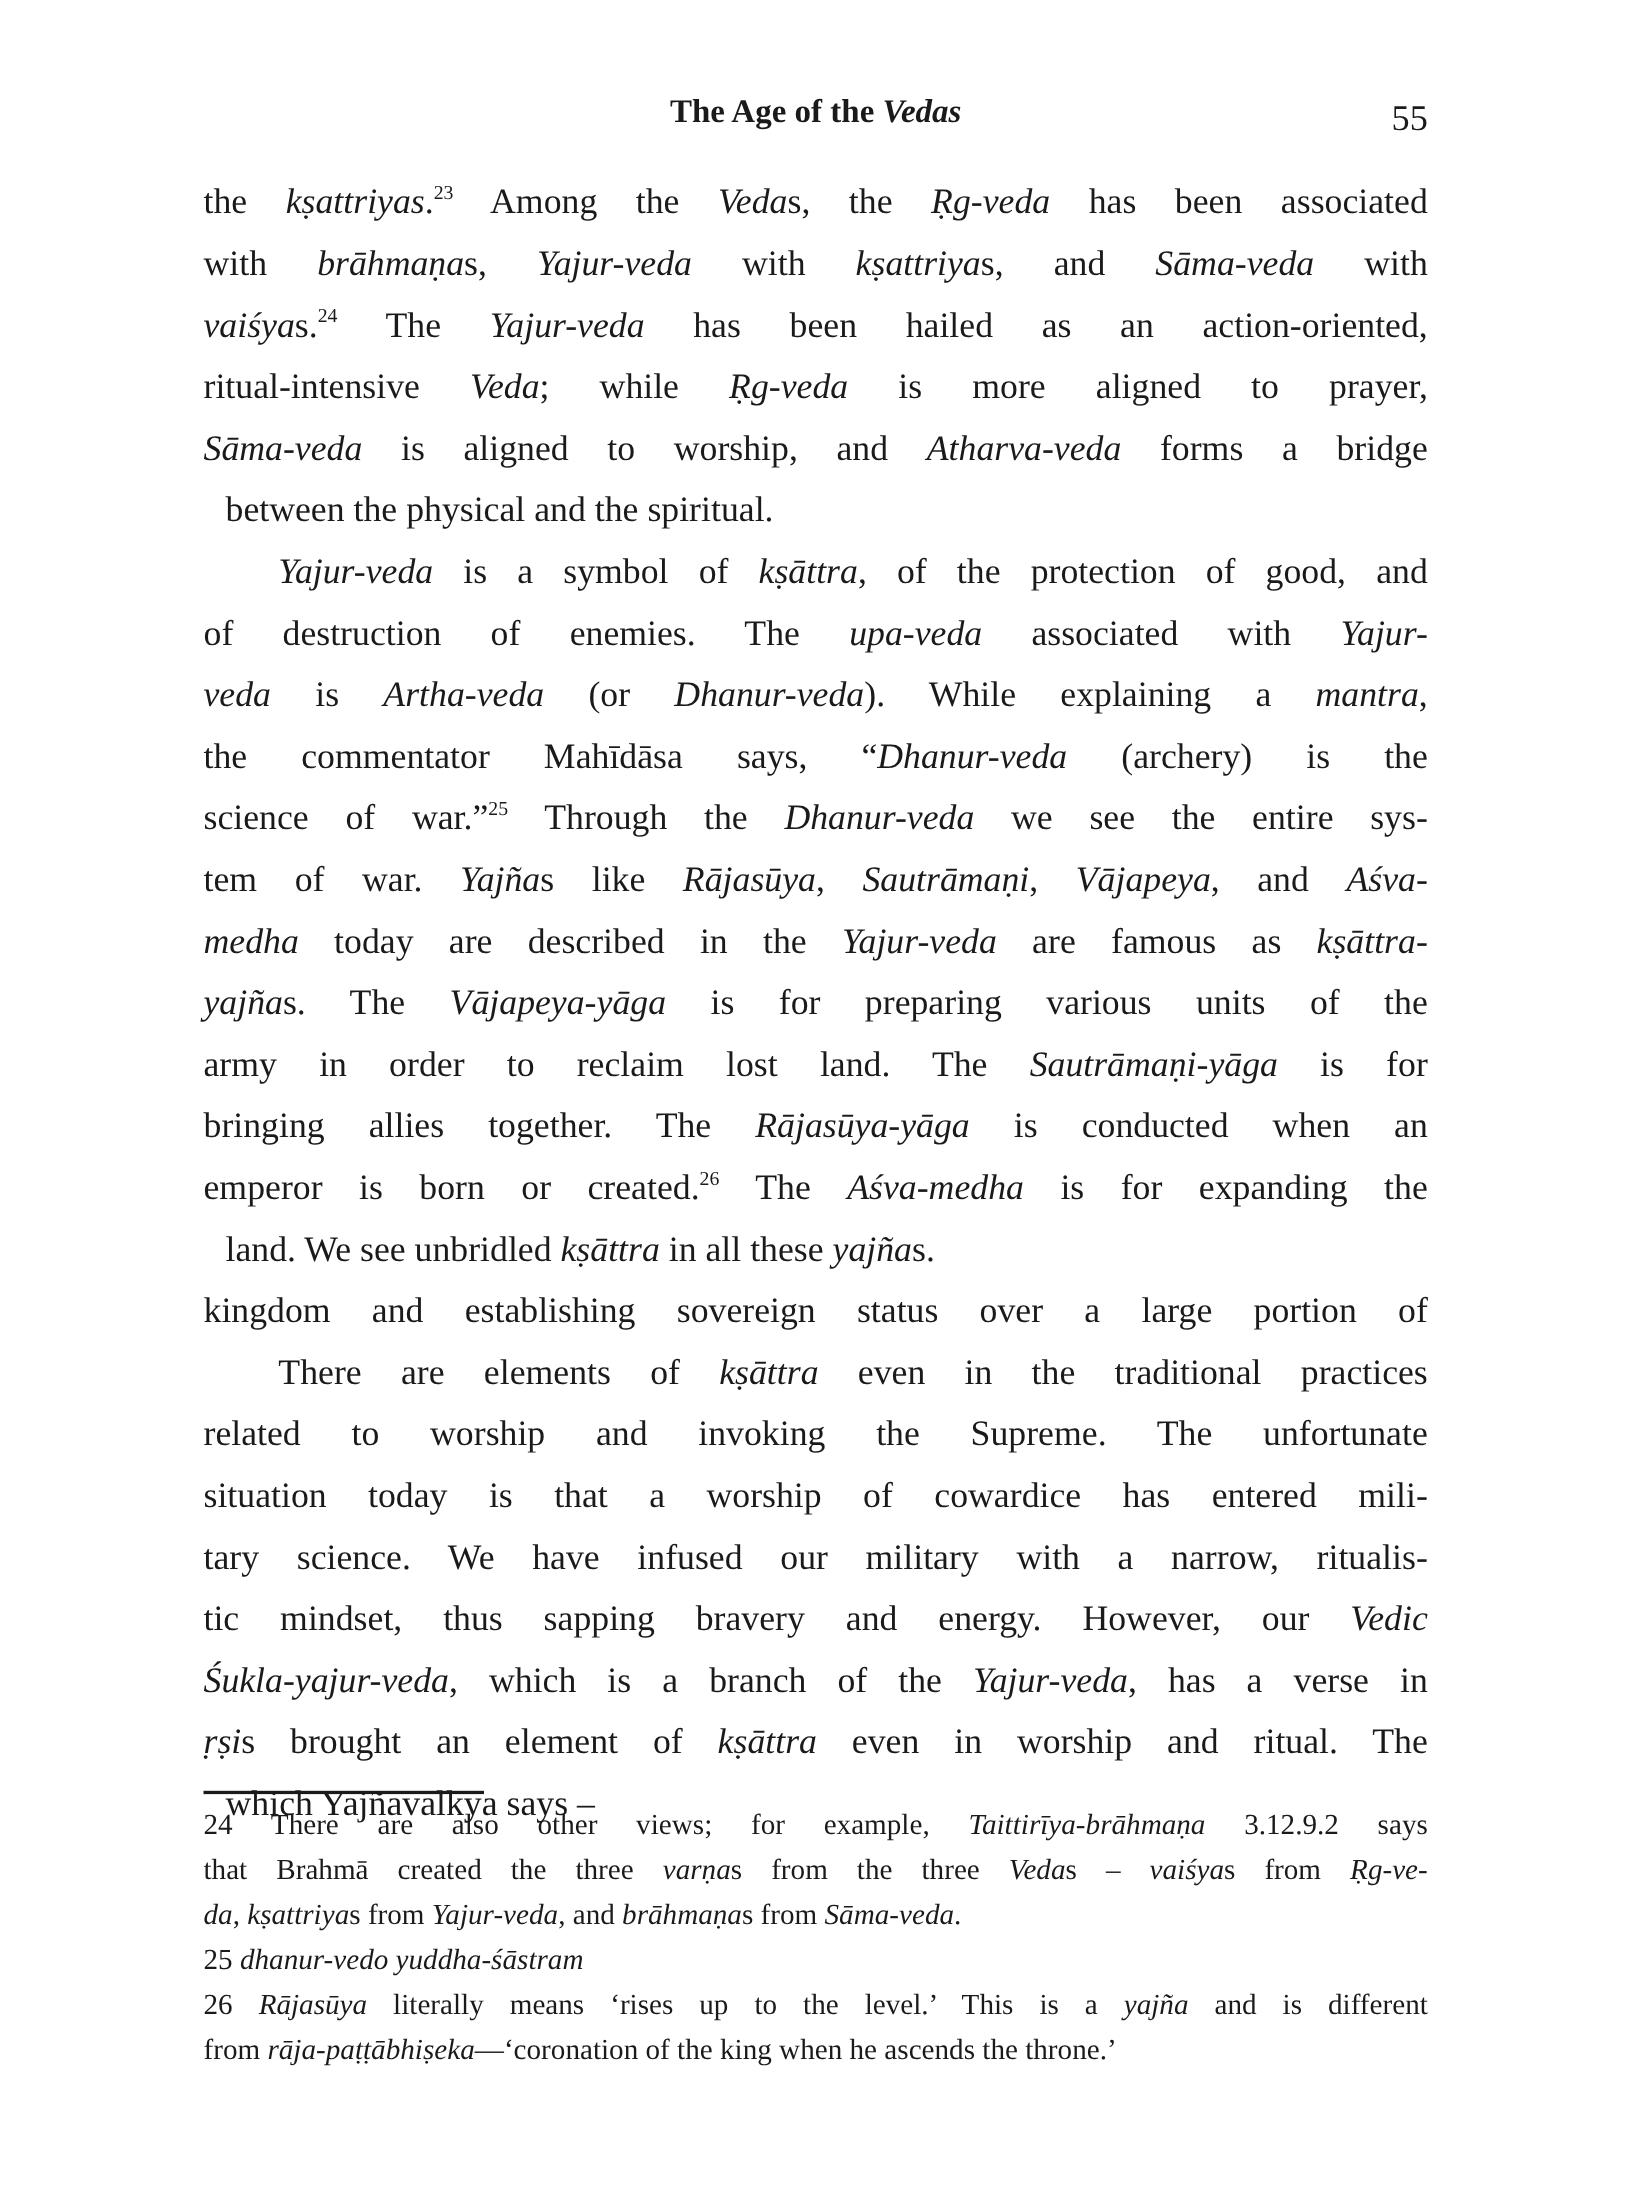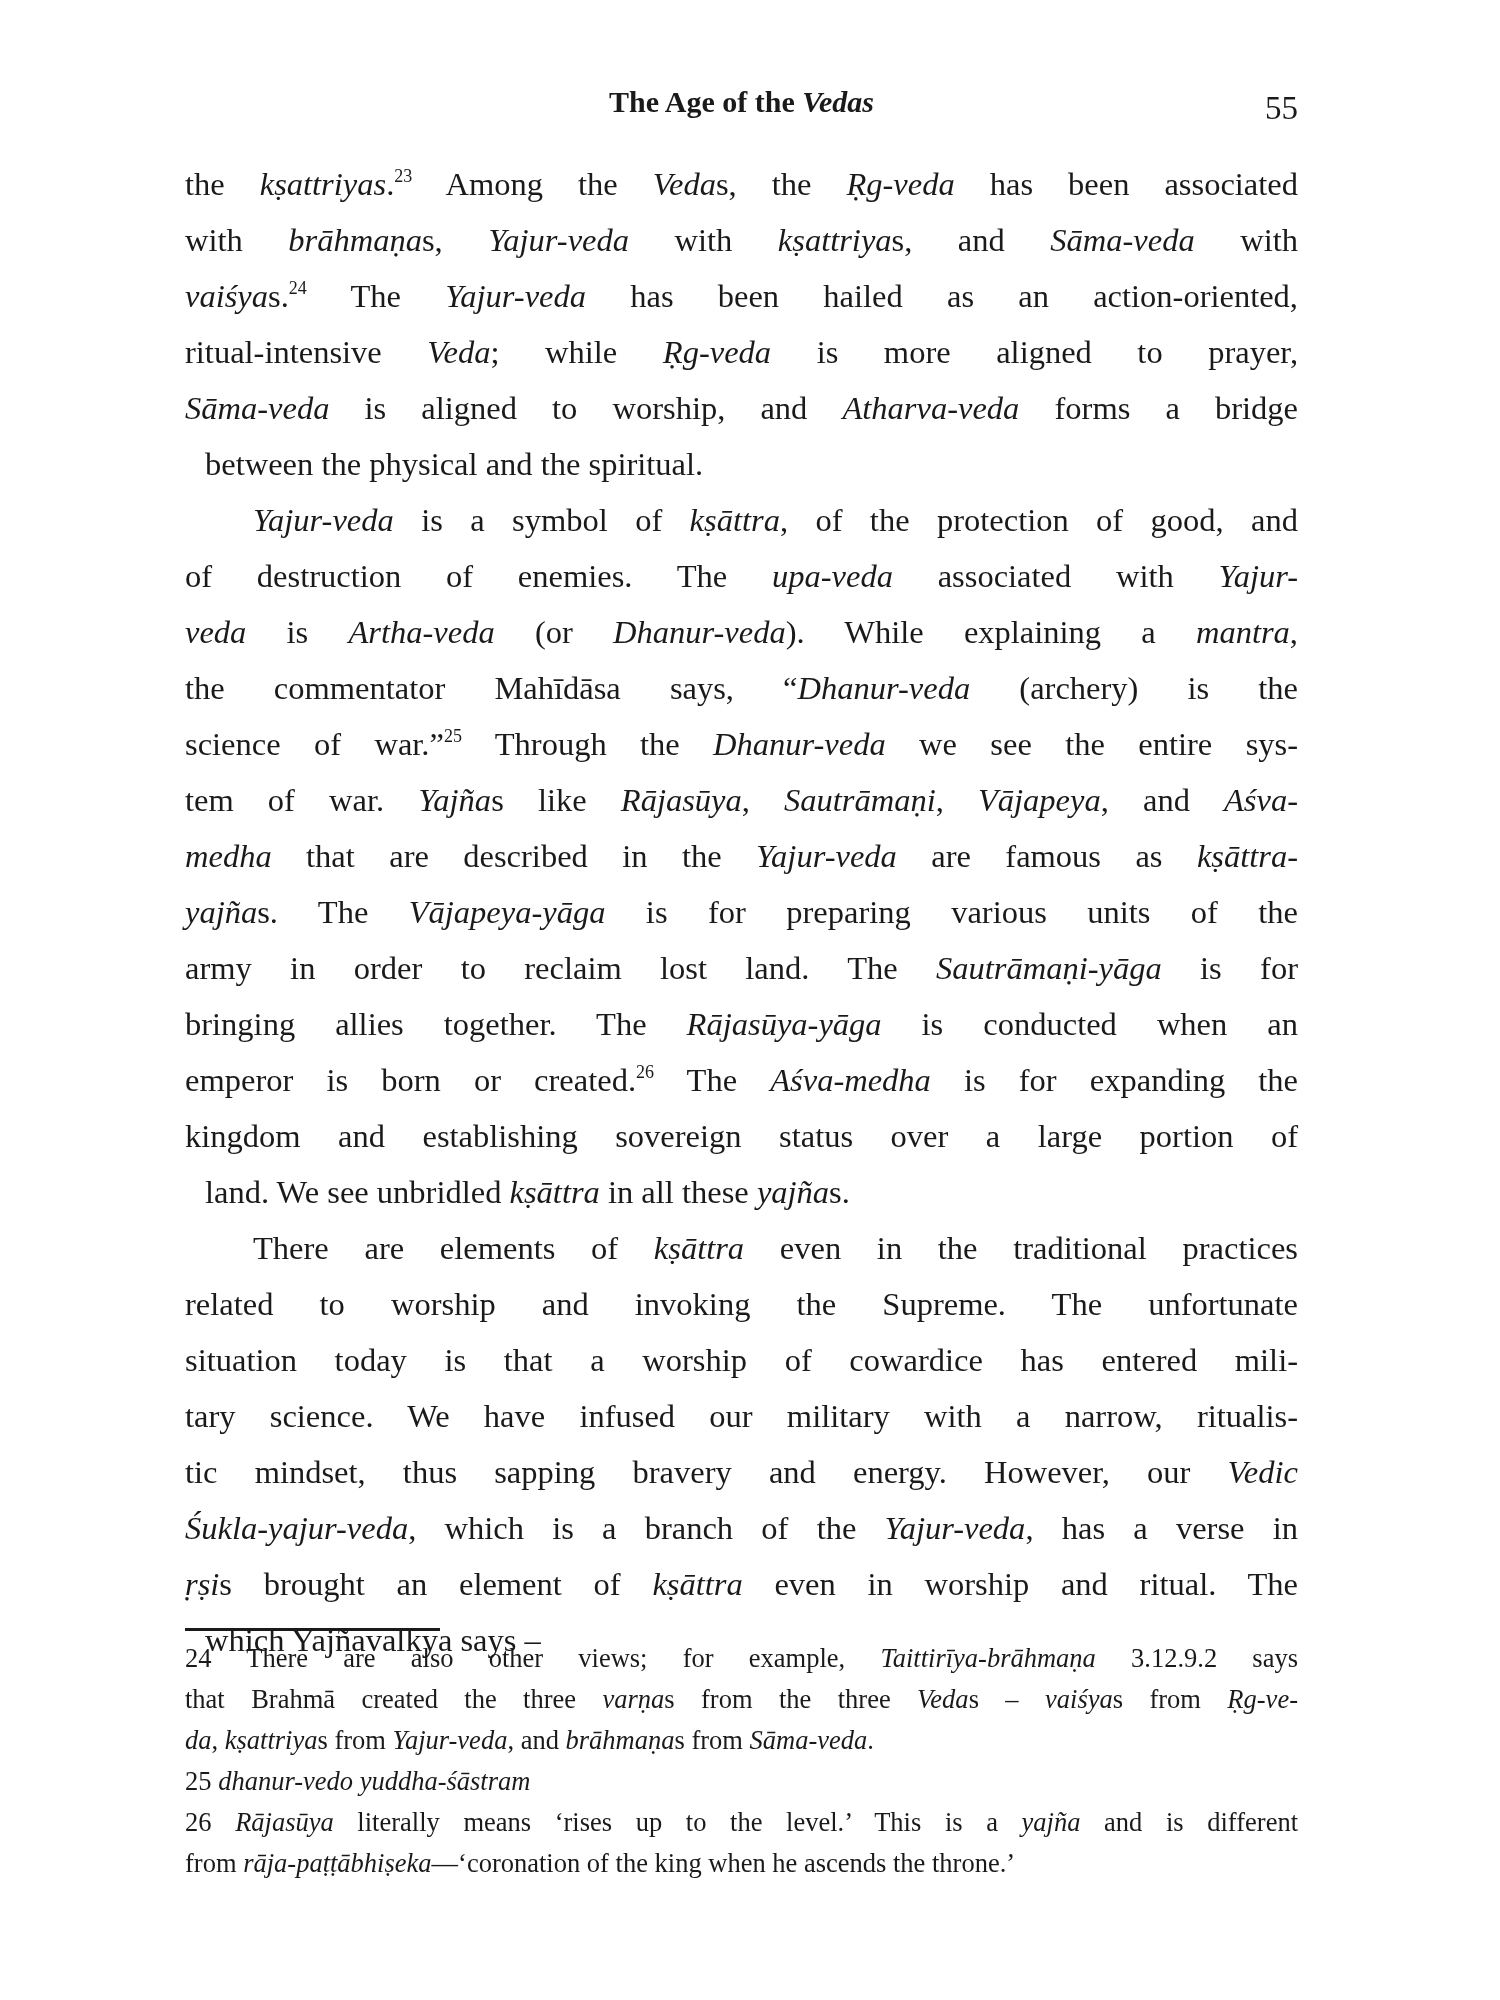--- a/index.html
+++ b/index.html
@@ -118,27 +118,27 @@
       <div class="line"><i>vaiśya</i><span>s.</span><span class="sup">24</span><span> The </span><i>Yajur-veda</i><span> has been hailed as an action-oriented,</span></div>
       <div class="line"><span>ritual-intensive </span><i>Veda</i><span>; while </span><i>Ṛg-veda</i><span> is more aligned to prayer,</span></div>
       <div class="line"><i>Sāma-veda</i><span> is aligned to worship, and </span><i>Atharva-veda</i><span> forms a bridge</span></div>
       <div class="line last"><span>between the physical and the spiritual.</span></div>
       <div class="line indent"><i>Yajur-veda</i><span> is a symbol of </span><i>kṣāttra</i><span>, of the protection of good, and</span></div>
       <div class="line"><span>of destruction of enemies. The </span><i>upa-veda</i><span> associated with </span><i>Yajur-</i></div>
       <div class="line"><i>veda</i><span> is </span><i>Artha-veda</i><span> (or </span><i>Dhanur-veda</i><span>). While explaining a </span><i>mantra</i><span>,</span></div>
       <div class="line"><span>the commentator Mahīdāsa says, “</span><i>Dhanur-veda</i><span> (archery) is the</span></div>
       <div class="line"><span>science of war.”</span><span class="sup">25</span><span> Through the </span><i>Dhanur-veda</i><span> we see the entire sys-</span></div>
       <div class="line"><span>tem of war. </span><i>Yajña</i><span>s like </span><i>Rājasūya</i><span>, </span><i>Sautrāmaṇi</i><span>, </span><i>Vājapeya</i><span>, and </span><i>Aśva-</i></div>
-      <div class="line"><i>medha</i><span> that are described in the </span><i>Yajur-veda</i><span> are famous as </span><i>kṣāttra-</i></div>
+      <div class="line"><i>medha</i><span> today are described in the </span><i>Yajur-veda</i><span> are famous as </span><i>kṣāttra-</i></div>
       <div class="line"><i>yajña</i><span>s. The </span><i>Vājapeya-yāga</i><span> is for preparing various units of the</span></div>
       <div class="line"><span>army in order to reclaim lost land. The </span><i>Sautrāmaṇi-yāga</i><span> is for</span></div>
       <div class="line"><span>bringing allies together. The </span><i>Rājasūya-yāga</i><span> is conducted when an</span></div>
       <div class="line"><span>emperor is born or created.</span><span class="sup">26</span><span> The </span><i>Aśva-medha</i><span> is for expanding the</span></div>
+      <div class="line last"><span>land. We see unbridled </span><i>kṣāttra</i><span> in all these </span><i>yajña</i><span>s.</span></div>
       <div class="line"><span>kingdom and establishing sovereign status over a large portion of</span></div>
-      <div class="line last"><span>land. We see unbridled </span><i>kṣāttra</i><span> in all these </span><i>yajña</i><span>s.</span></div>
       <div class="line indent"><span>There are elements of </span><i>kṣāttra</i><span> even in the traditional practices</span></div>
       <div class="line"><span>related to worship and invoking the Supreme. The unfortunate</span></div>
       <div class="line"><span>situation today is that a worship of cowardice has entered mili-</span></div>
       <div class="line"><span>tary science. We have infused our military with a narrow, ritualis-</span></div>
       <div class="line"><span>tic mindset, thus sapping bravery and energy. However, our </span><i>Vedic</i></div>
       <div class="line"><i>Śukla-yajur-veda</i><span>, which is a branch of the </span><i>Yajur-veda</i><span>, has a verse in</span></div>
       <div class="line"><i>ṛṣi</i><span>s brought an element of </span><i>kṣāttra</i><span> even in worship and ritual. The</span></div>
       <div class="line last"><span>which Yajñavalkya says –</span></div>
     </div>
 

